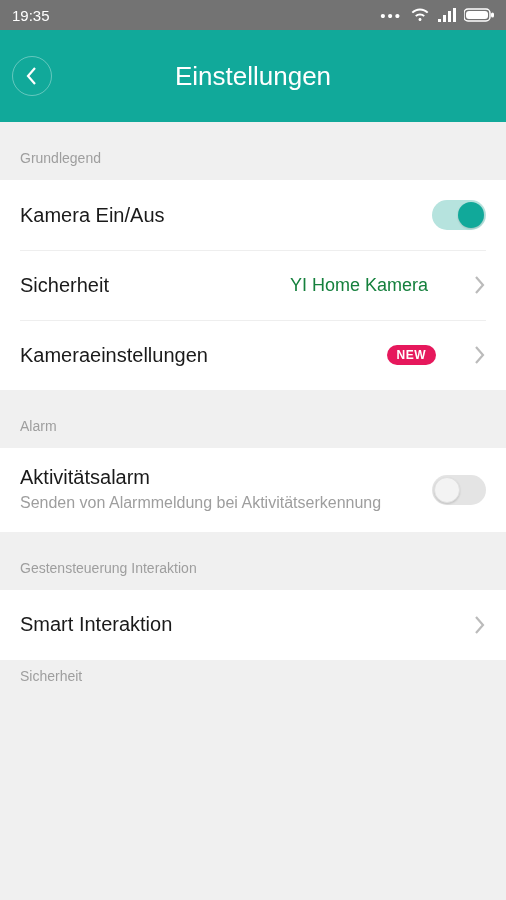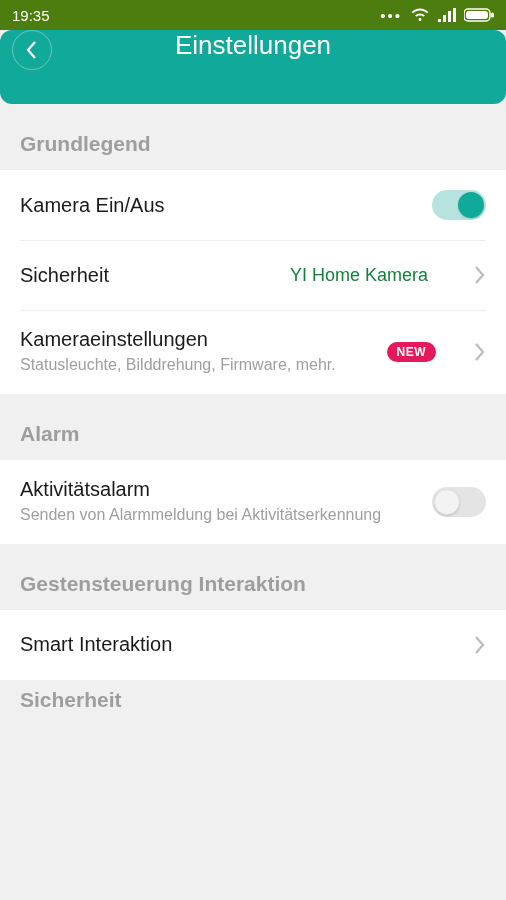--- a/index.html
+++ b/index.html
@@ -1,24 +1,24 @@
 <!DOCTYPE html>
 <html><head>
 <meta charset="utf-8">
 <style>
   * { box-sizing: border-box; margin: 0; padding: 0; }
   html, body { width: 506px; height: 900px; font-family: -apple-system, Helvetica, Arial, sans-serif; background: #f0f0f0; overflow: hidden; }
-  .status-bar { height: 30px; background: #4d7c0f; color: #fff; display: flex; align-items: center; justify-content: space-between; padding: 0 12px; font-size: 15px; }
+  .status-bar { height: 30px; background: #737373; color: #fff; display: flex; align-items: center; justify-content: space-between; padding: 0 12px; font-size: 15px; }
   .status-icons { display: flex; align-items: center; gap: 8px; }
   .status-icons svg { display: block; }
-  .app-header { height: 74px; background: #11a99a; display: flex; position: relative; border-radius: 12px; }
+  .app-header { height: 92px; background: #11a99a; display: flex; align-items: center; position: relative; }
   .back-btn { width: 40px; height: 40px; border: 1px solid rgba(255,255,255,0.35); border-radius: 50%; display: flex; align-items: center; justify-content: center; margin-left: 12px; cursor: pointer; }
   .header-title { position: absolute; left: 0; right: 0; text-align: center; color: #fff; font-size: 26px; font-weight: 400; pointer-events: none; }
   .content { background: #f0f0f0; }
-  .section-header { color: #9e9e9e; font-size: 21px; padding: 28px 20px 14px 20px; font-weight: bold; }
+  .section-header { color: #9e9e9e; font-size: 14px; padding: 28px 20px 14px 20px; }
   .card { background: #fff; }
   .row { display: flex; align-items: center; padding: 18px 20px; min-height: 70px; position: relative; gap: 26px; }
   .row + .row::before { content: ""; position: absolute; top: 0; left: 20px; right: 20px; height: 1px; background: #eee; }
   .row-text { flex: 1; }
   .row-title { font-size: 20px; color: #1a1a1a; font-weight: 500; }
   .row-sub { font-size: 16px; color: #9e9e9e; margin-top: 4px; line-height: 1.3; }
   .row-value { color: #15803d; font-size: 18px; margin-right: 20px; }
   .chevron { color: #bbb; }
   .badge { background: #e6185c; color: #fff; font-size: 12px; font-weight: 600; border-radius: 11px; padding: 3px 10px 3px 10px; margin-right: 12px; letter-spacing: 0.5px; }
   .toggle { width: 54px; height: 30px; border-radius: 15px; position: relative; }
@@ -76,21 +76,20 @@
         <div class="row-title">Sicherheit</div>
       </div>
       <span class="row-value">YI Home Kamera</span>
       <svg class="chevron" width="12" height="20" viewBox="0 0 12 20">
           <path fill="none" stroke="#bbb" stroke-width="2.2" d="M2 2 L9 10 L2 18"></path>
         </svg>
     </div>
     <div class="row">
       <div class="row-text">
         <div class="row-title">Kameraeinstellungen</div>
-        <div class="row-sub">Statusleuchte, Bilddrehung, Firmware, mehr.</div>
       </div>
       <span class="badge">NEW</span>
       <svg class="chevron" width="12" height="20" viewBox="0 0 12 20">
           <path fill="none" stroke="#bbb" stroke-width="2.2" d="M2 2 L9 10 L2 18"></path>
         </svg>
     </div>
   </div>
 
   <div class="section-header">Alarm</div>
   <div class="card">

